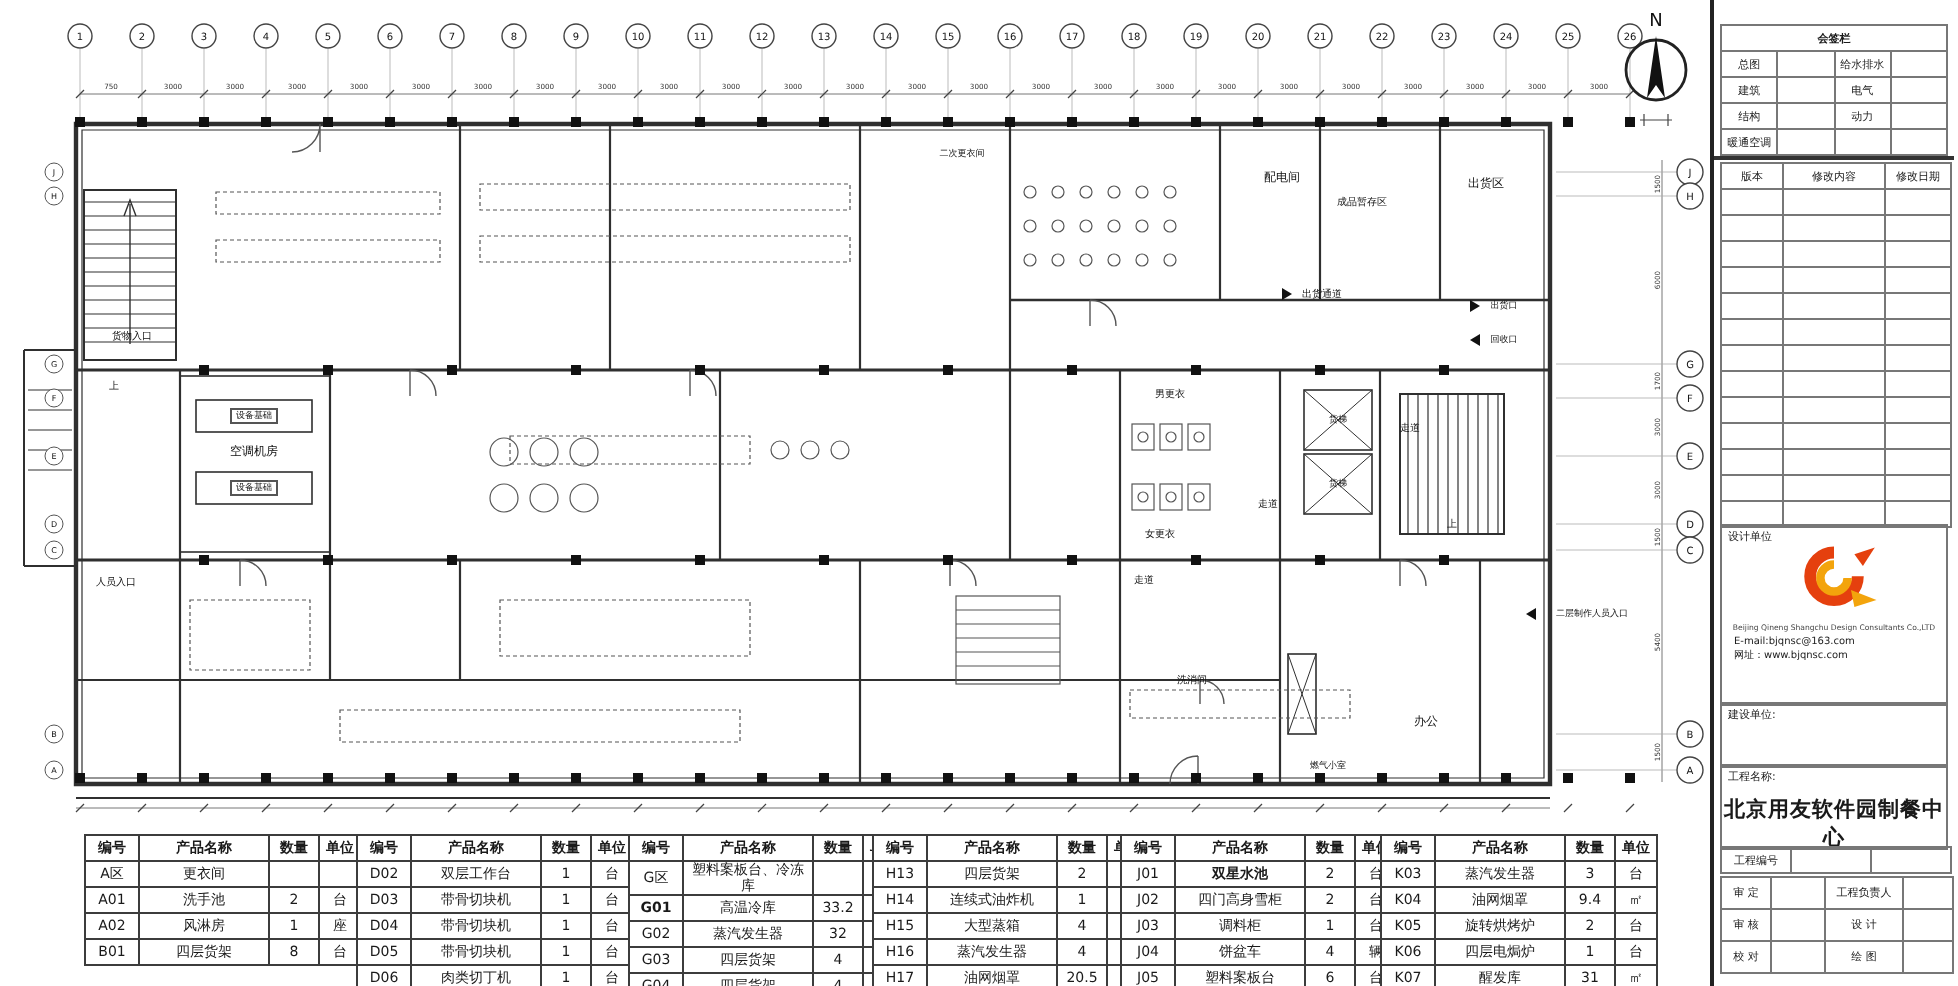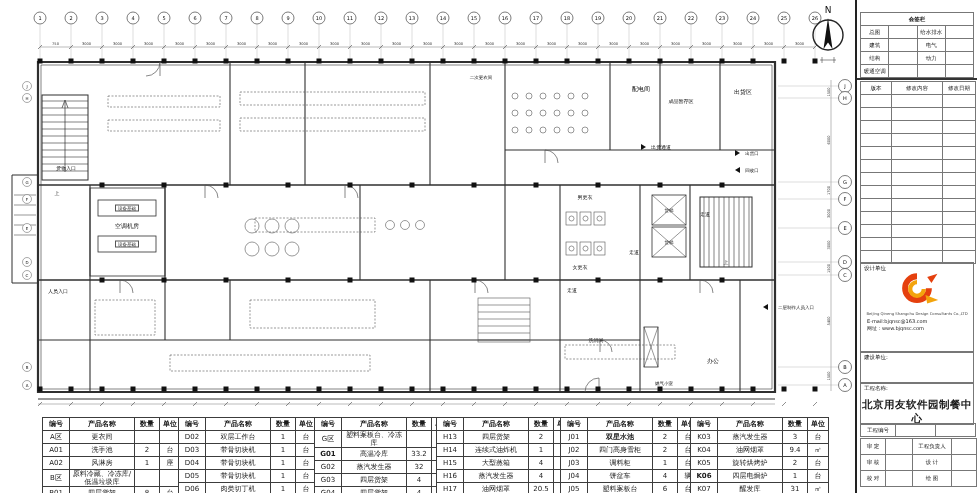--- a/index.html
+++ b/index.html
@@ -545,26 +545,20 @@
             <td style="width: 22px;">2</td>
             <td style="width: 18px;">台</td>
           </tr>
           <tr>
             <td style="width: 24px;">A02</td>
             <td style="width: 62px; text-align: center;">风淋房</td>
             <td style="width: 22px;">1</td>
             <td style="width: 18px;">座</td>
           </tr>
           <tr>
-            <td style="width: 24px;">B区</td>
-            <td style="width: 62px;">原料冷藏、冷冻库/低温垃圾库</td>
-            <td style="width: 22px;"></td>
-            <td style="width: 18px;"></td>
-          </tr>
-          <tr>
             <td style="width: 24px;">B01</td>
             <td style="width: 62px;">四层货架</td>
             <td style="width: 22px;">8</td>
             <td style="width: 18px;">台</td>
           </tr>
         </tbody>
       </table>
     </div>
   <div class="eq-table" style="left:178px;">
       <table>
@@ -755,21 +749,21 @@
             <td style="width: 22px;">9.4</td>
             <td style="width: 18px;">㎡</td>
           </tr>
           <tr>
             <td style="width: 24px; margin-left: 21px;">K05</td>
             <td style="width: 62px;">旋转烘烤炉</td>
             <td style="width: 22px;">2</td>
             <td style="width: 18px;">台</td>
           </tr>
           <tr>
-            <td style="width: 24px; font-weight: bold;">K06</td>
+            <td style="width: 24px;">K06</td>
             <td style="width: 62px;">四层电焗炉</td>
             <td style="width: 22px;">1</td>
             <td style="width: 18px;">台</td>
           </tr>
           <tr>
             <td style="width: 24px;">K07</td>
             <td style="width: 62px;">醒发库</td>
             <td style="width: 22px;">31</td>
             <td style="width: 18px;">㎡</td>
           </tr>

